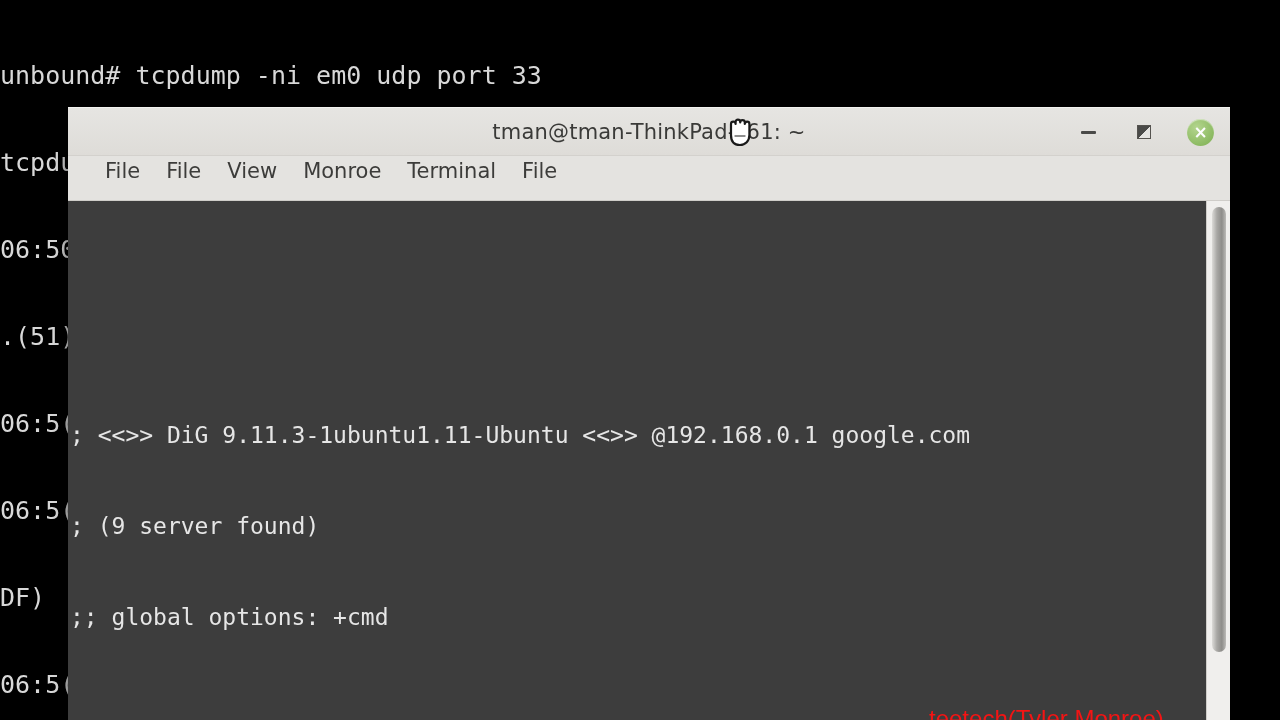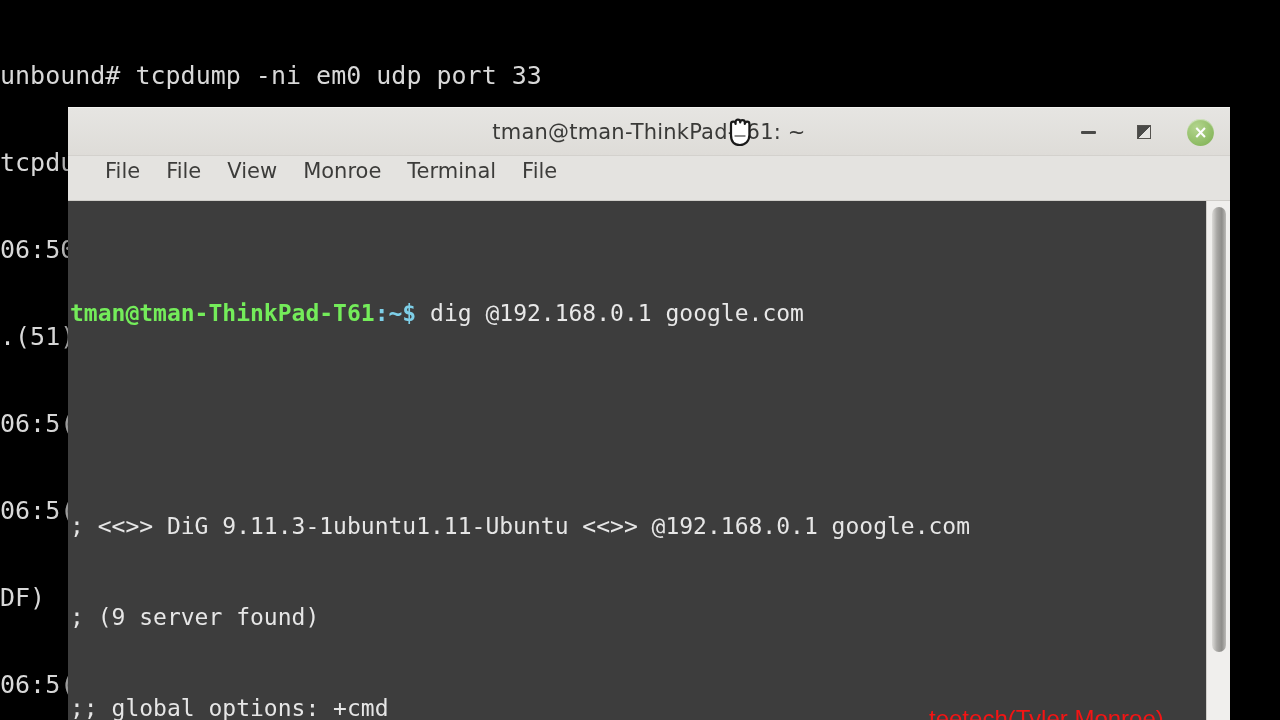--- a/index.html
+++ b/index.html
@@ -185,21 +185,20 @@
     <span class="menu-item">File</span>
     <span class="menu-item">View</span>
     <span class="menu-item">Monroe</span>
     <span class="menu-item">Terminal</span>
     <span class="menu-item">File</span>
   </div>
 
   <div id="term-body">
     <div id="term-text">
 
-      <div class="row"><span class="pg">tman@tman-ThinkPad-T61</span><span class="pb">:~$</span><span class="pw"> </span><span class="pw">dig @192.168.0.1 google.com</span></div>
 
       <div class="row"></div>
       <div class="row">; &lt;&lt;&gt;&gt; DiG 9.11.3-1ubuntu1.11-Ubuntu &lt;&lt;&gt;&gt; @192.168.0.1 google.com</div>
       <div class="row">; (9 server found)</div>
       <div class="row">;; global options: +cmd</div>
       
       
       
       
       

